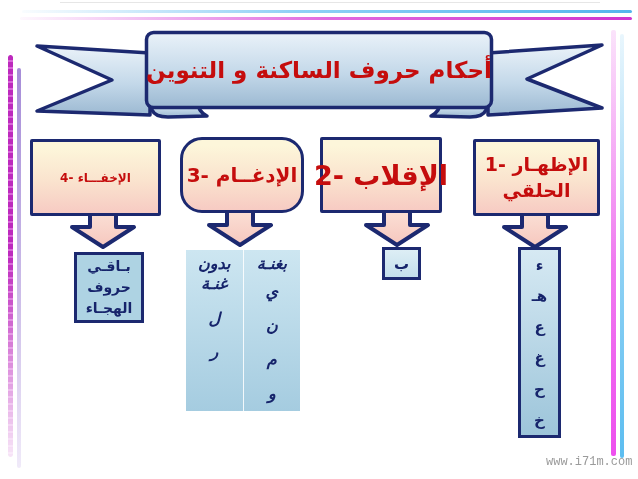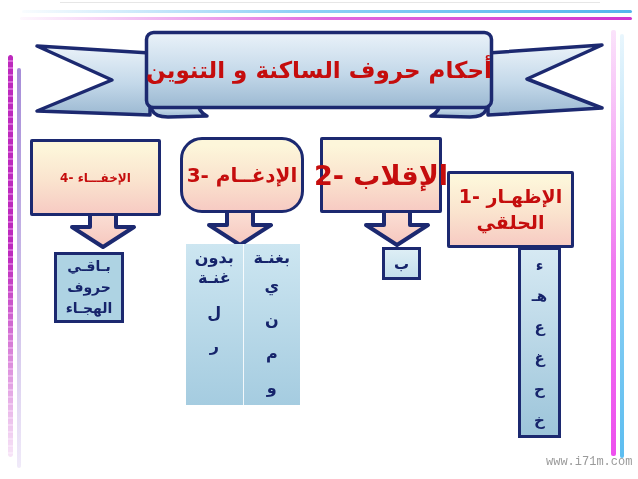--- a/index.html
+++ b/index.html
@@ -28,44 +28,44 @@
   
   .banner-text{position:absolute;left:150px;top:38px;width:338px;height:64px;
     display:flex;align-items:center;justify-content:center;direction:rtl;
     color:#c50d0d;font-weight:bold;font-size:23px;white-space:nowrap;}
   
   .cat{position:absolute;border:3px solid #1c2970;border-radius:2px;
     background:linear-gradient(to bottom,#fdf6da 8%,#fae3ce 55%,#f7cbc3);
     color:#c50d0d;font-weight:bold;display:flex;flex-direction:column;
     align-items:center;justify-content:center;direction:rtl;text-align:center;
     white-space:nowrap;}
-  .cat.izhar{left:447px;top:139px;width:121px;height:71px;font-size:19px;line-height:1.35;margin-top:32px;}
+  .cat.izhar{left:473px;top:139px;width:121px;height:71px;font-size:19px;line-height:1.35;}
   .cat.iqlab{left:320px;top:137px;width:116px;height:70px;font-size:27px;}
   .cat.idgham{left:180px;top:137px;width:118px;height:70px;font-size:20px;border-radius:22px;}
   .cat.ikhfa{left:30px;top:139px;width:125px;height:71px;font-size:12px;}
   
   .stripes{background-image:repeating-linear-gradient(to bottom,rgba(255,255,255,.38) 0 1px,rgba(255,255,255,0) 1px 12px);}
   .izhar-letters{position:absolute;left:518px;top:247px;width:37px;height:185px;
     border:3px solid #1c2970;background:linear-gradient(to bottom,#d6e9f3,#9dc5da);
     display:flex;flex-direction:column;justify-content:space-around;align-items:center;
     color:#16246b;font-weight:bold;font-size:15px;}
   .iqlab-letter{position:absolute;left:382px;top:247px;width:33px;height:27px;
     border:3px solid #1c2970;background:linear-gradient(to bottom,#ddeef5,#c4dfec);
     display:flex;align-items:center;justify-content:center;
     color:#16246b;font-weight:bold;font-size:15px;}
-  .idgham-table{position:absolute;left:186px;top:244px;width:114px;height:161px;
-    background:linear-gradient(to bottom,#cde6f1,#a5cce0);display:flex;direction:ltr;}
+  .idgham-table{position:absolute;left:186px;top:250px;width:114px;height:161px;
+    background:linear-gradient(to bottom,#cde6f1,#a5cce0);display:flex;direction:ltr;font-style:italic;}
   .idgham-table .col{width:50%;display:flex;flex-direction:column;align-items:center;
     color:#16246b;font-weight:bold;font-size:16px;direction:rtl;}
   .idgham-table .col.without{border-right:1px solid rgba(255,255,255,.85);}
   .idgham-table .hdr{margin-top:4px;line-height:1.25;text-align:center;}
   .idgham-table .lt{flex:1;display:flex;align-items:center;}
   .idgham-table .col.without .lt{flex:0 0 33px;}
   .idgham-table .col.without .sp{flex:0 0 8px;}
-  .ikhfa-note{position:absolute;left:54px;top:252px;width:64px;height:65px;
+  .ikhfa-note{position:absolute;left:74px;top:252px;width:64px;height:65px;
     border:3px solid #1c2970;background:#aed3e3;
     display:flex;flex-direction:column;align-items:center;justify-content:center;
     color:#16246b;font-weight:bold;font-size:14px;line-height:1.5;direction:rtl;text-align:center;}
   
   .watermark{position:absolute;left:546px;top:455px;
     font-family:Liberation Mono, monospace;font-size:12px;color:#9b9b9b;}
 </style>
 </head>
 <body>
 

